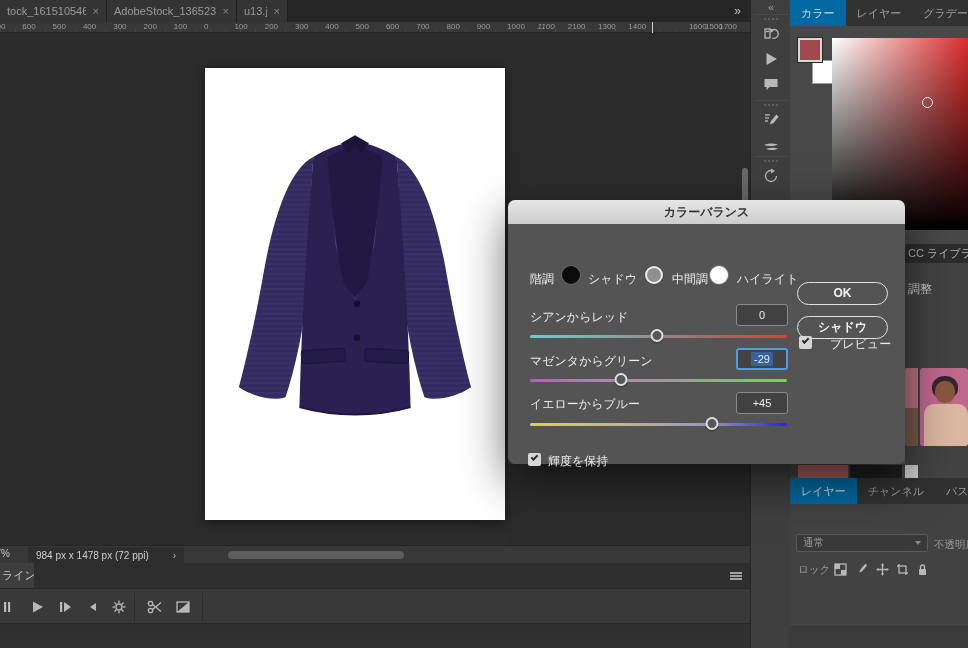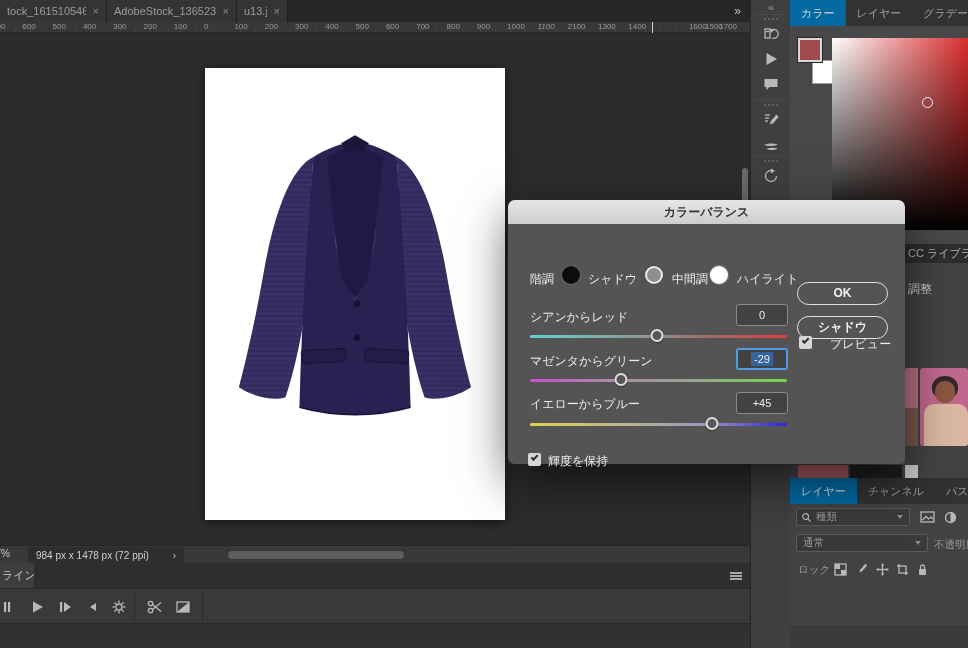--- a/index.html
+++ b/index.html
@@ -381,42 +381,20 @@
       <div class="f2"></div>
       <div class="f3"></div>
     </div>
 
     <div class="layers">
       <div class="layers-tabs">
         <div class="panel-tab active">レイヤー</div>
         <div class="panel-tab">チャンネル</div>
         <div class="panel-tab">パス</div>
 
-      </div>
-      <div class="row filter-row">
-        <div class="field" style="left:6px;width:114px">
-          <svg width="11" height="11" viewBox="0 0 12 12" style="margin:0 4px">
-              <circle class="ic" cx="5" cy="5" r="3.2"></circle>
-              <line class="ic" x1="7.5" y1="7.5" x2="10.5" y2="10.5"></line>
-            </svg>
-          <span>種類</span>
-          <span class="chev-down"></span>
-        </div>
-        <span class="small-ic" style="left:130px">
-          <svg width="15" height="12" viewBox="0 0 15 12">
-              <rect class="ic" x="1" y="1" width="13" height="10"></rect>
-              <path class="ic" d="M2.5,9 L6,5.5 L8.5,8 L11,6 L13,8"></path>
-            </svg>
-        </span>
-        <span class="small-ic" style="left:154px">
-          <svg width="13" height="13" viewBox="0 0 13 13">
-              <circle class="ic" cx="6.5" cy="6.5" r="5"></circle>
-              <path class="icf" d="M6.5,1.5 A5,5 0 0 1 6.5,11.5 Z"></path>
-            </svg>
-        </span>
       </div>
       <div class="row blend-row">
         <div class="field" style="left:6px;width:132px;padding-left:6px">
           <span>通常</span>
           <span class="chev-down"></span>
         </div>
         <span style="position:absolute;left:144px;top:8px;font-size:10.5px;color:#9a9a9a;white-space:nowrap">不透明度</span>
       </div>
       <div class="row lock-row">
         <span class="lock-label">ロック :</span>

